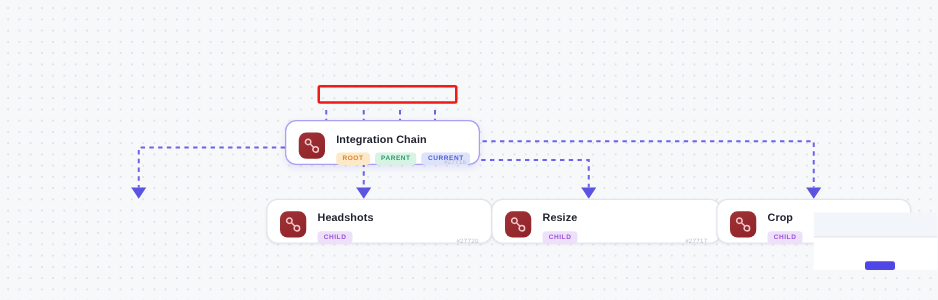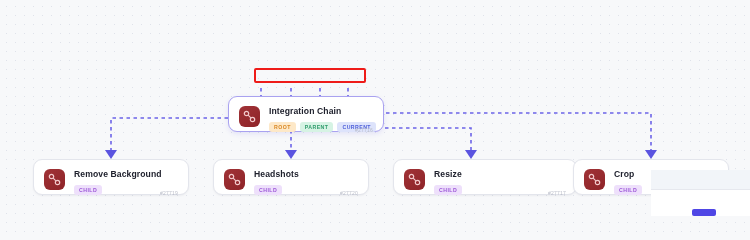--- a/index.html
+++ b/index.html
@@ -138,38 +138,22 @@
         <span class="badge root">ROOT</span>
         <span class="badge parent">PARENT</span>
         <span class="badge current">CURRENT</span>
       </div>
       <div class="node-id">#27716</div>
     </div>
   </div>
 
   <div class="annotation-box" style="left:254px; top:68px; width:112px; height:15px;"></div>
 
-  <div class="node" style="left:33px; top:159px; width:156px; height:36px;">
-    <div class="node-icon">
-      <svg width="15" height="15" viewBox="0 0 15 15">
-        <circle cx="4.5" cy="4.5" r="2.2" fill="none" stroke="#f2c9cb" stroke-width="1.2"></circle>
-        <circle cx="10.5" cy="10.5" r="2.2" fill="none" stroke="#f2c9cb" stroke-width="1.2"></circle>
-        <path d="M6.2 6.2 L8.8 8.8" stroke="#f2c9cb" stroke-width="1.2"></path>
-      </svg>
-    </div>
-    <div class="node-body">
-      <div class="node-title">Remove Background</div>
-      <div class="badge-row">
-        <span class="badge child">CHILD</span>
-      </div>
-      <div class="node-id">#27719</div>
-    </div>
-  </div>
-
-  <div class="node" style="left:213px; top:159px; width:156px; height:36px;">
+
+  <div class="node" style="left:213px; top:159px; width:181px; height:36px;">
     <div class="node-icon">
       <svg width="15" height="15" viewBox="0 0 15 15">
         <circle cx="4.5" cy="4.5" r="2.2" fill="none" stroke="#f2c9cb" stroke-width="1.2"></circle>
         <circle cx="10.5" cy="10.5" r="2.2" fill="none" stroke="#f2c9cb" stroke-width="1.2"></circle>
         <path d="M6.2 6.2 L8.8 8.8" stroke="#f2c9cb" stroke-width="1.2"></path>
       </svg>
     </div>
     <div class="node-body">
       <div class="node-title">Headshots</div>
       <div class="badge-row">

